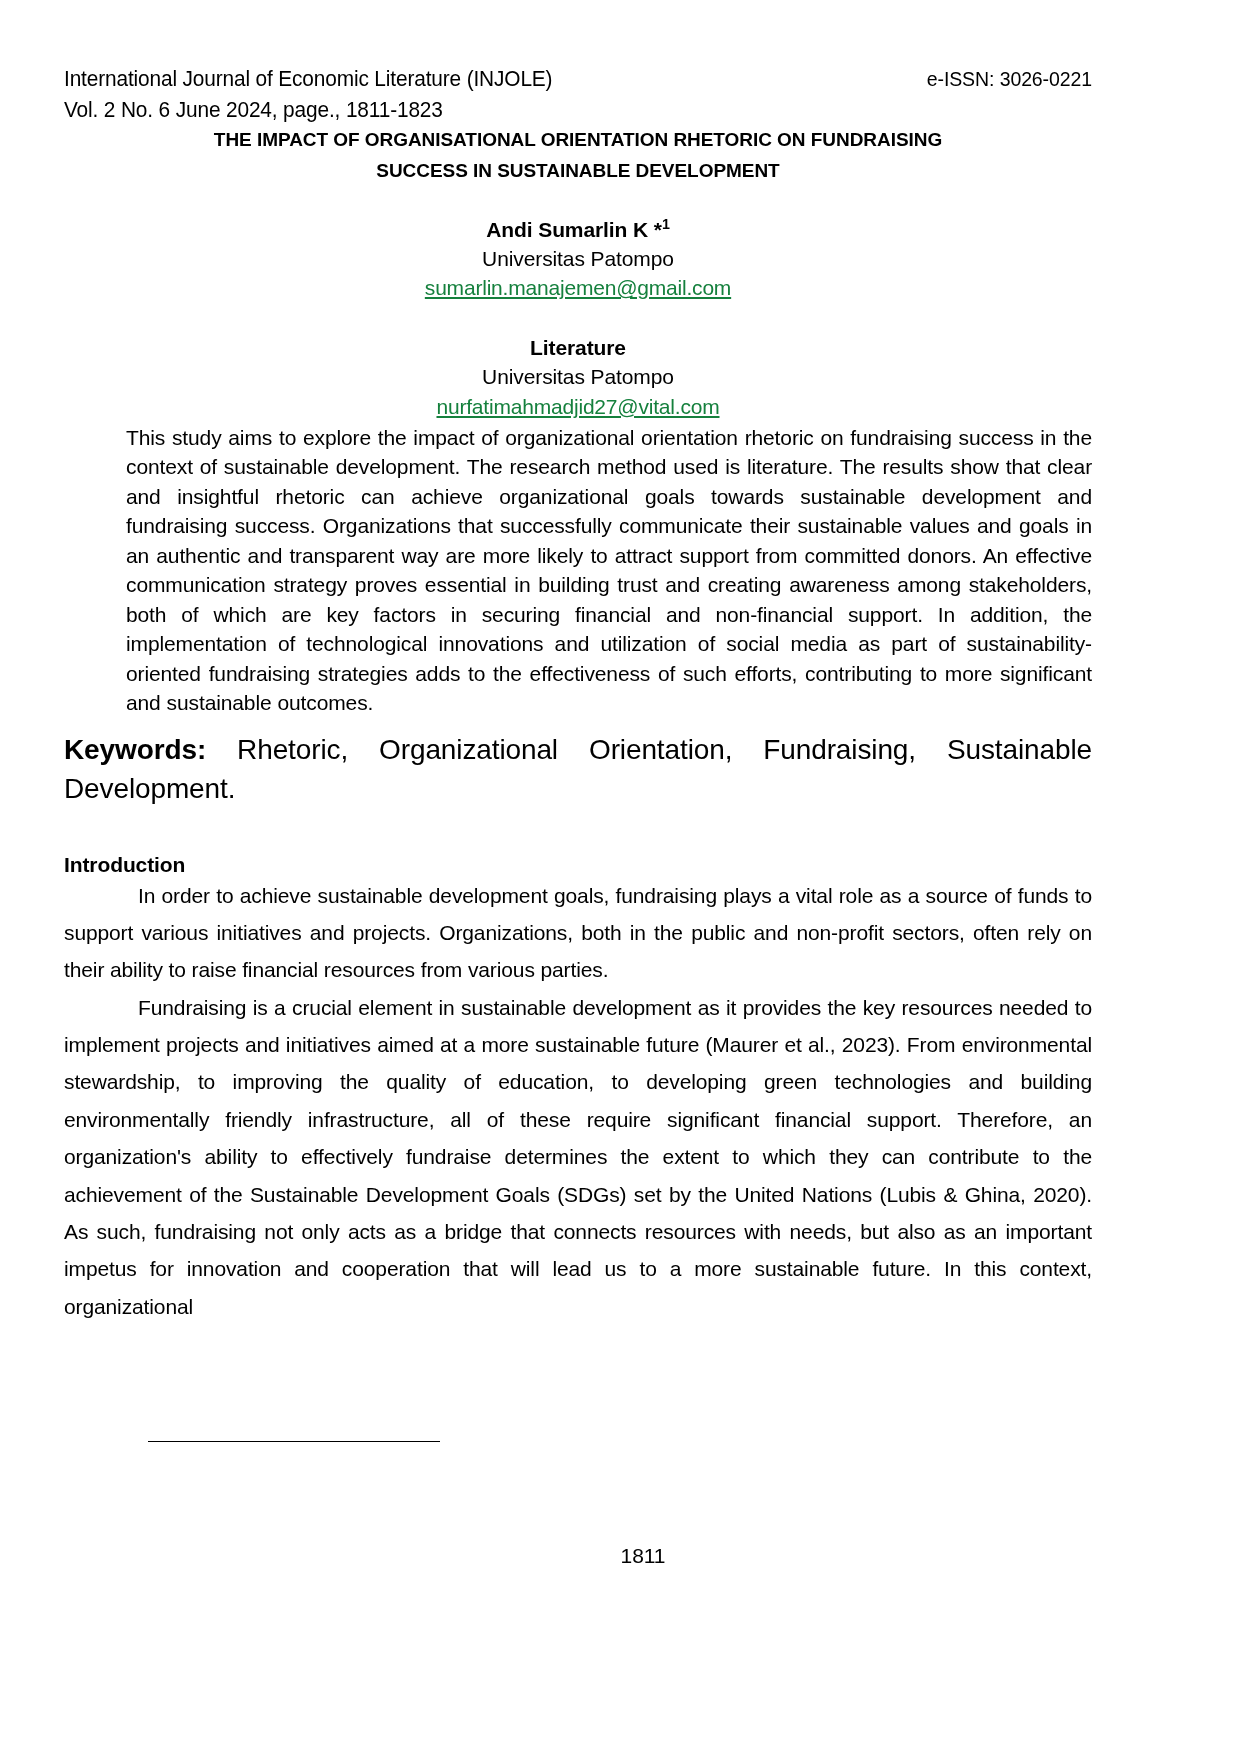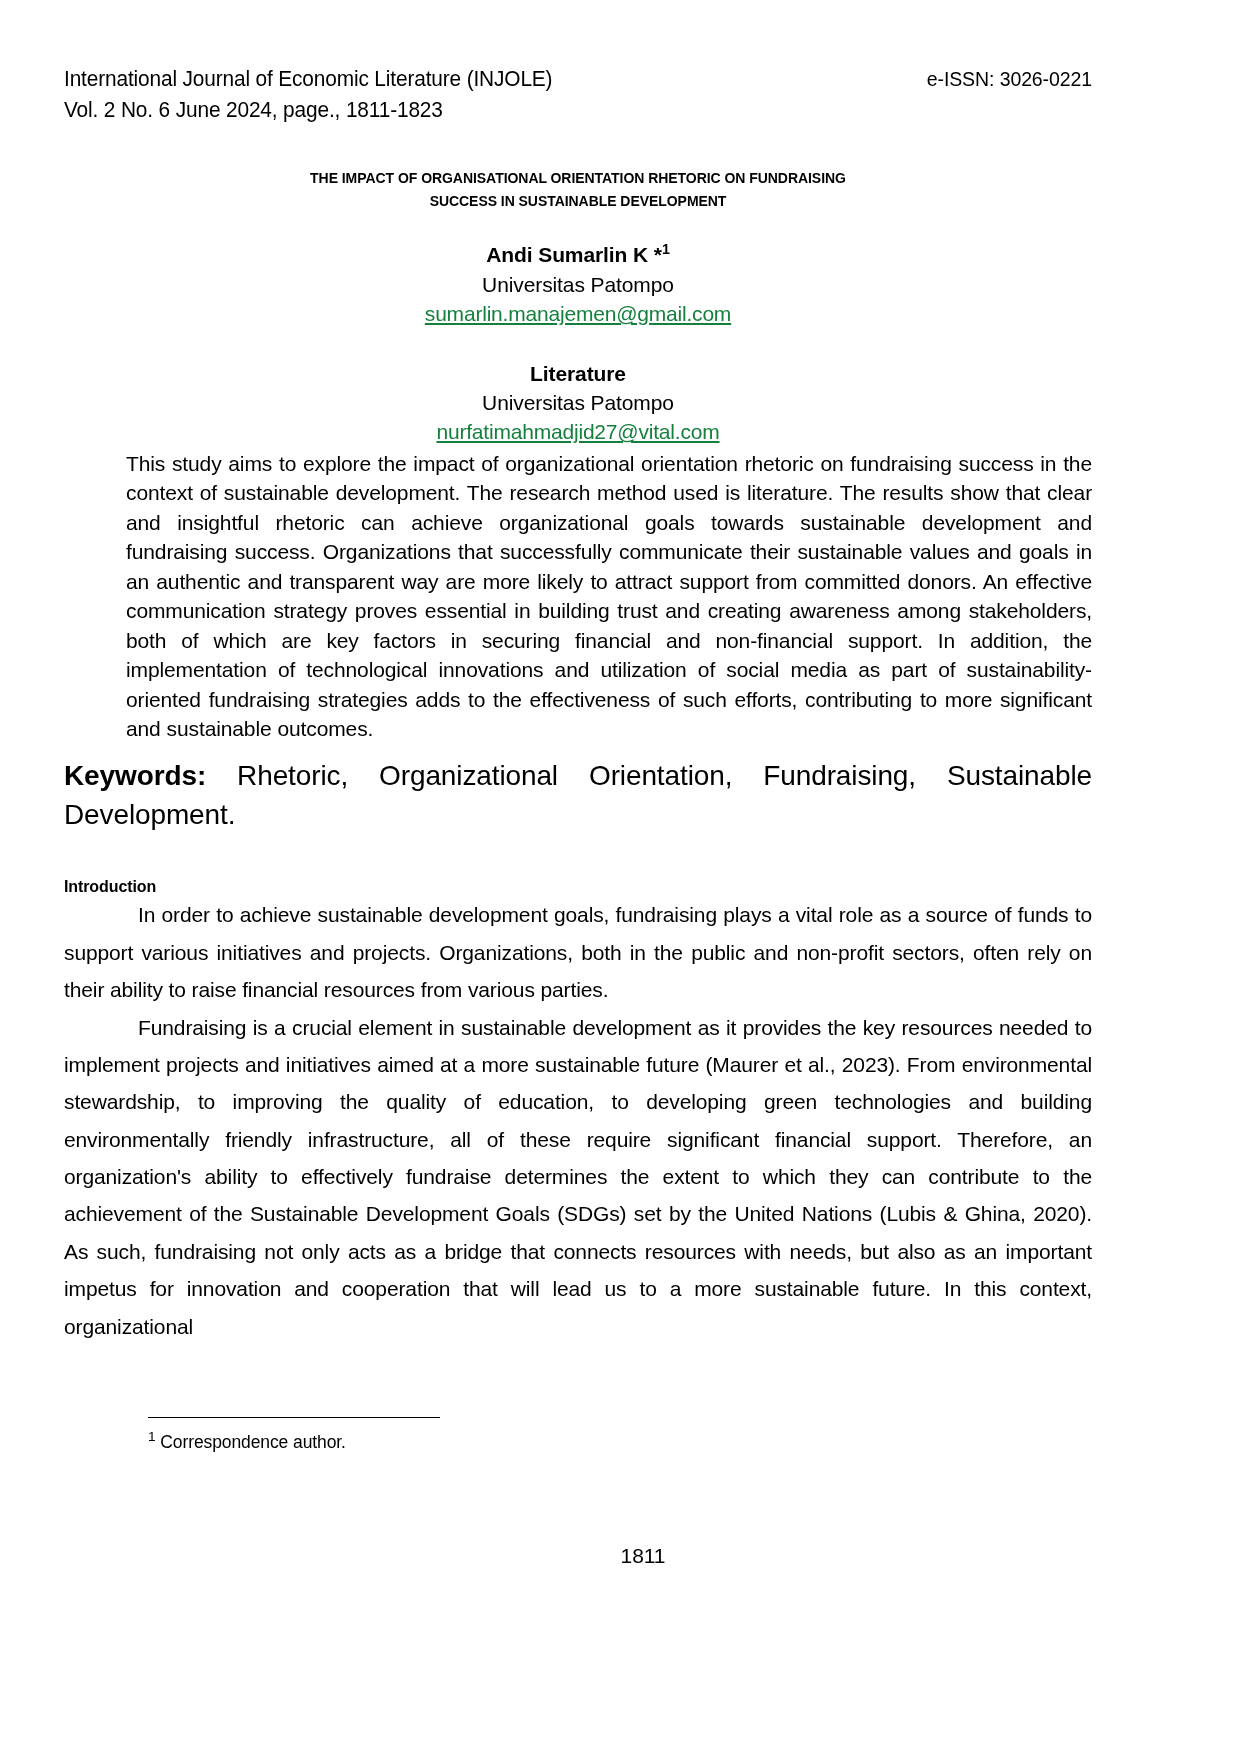--- a/index.html
+++ b/index.html
@@ -44,24 +44,23 @@
     font-size: 19.5px;
     line-height: 1.42;
     letter-spacing: -0.1px;
     white-space: nowrap;
     padding-top: 2px;
   }
   .masthead-line { display: block; }
 
   
   .title {
-    margin-top: 42px;
-    text-align: center;
-    font-weight: bold;
-    font-size: 14px;
+    text-align: center;
+    font-weight: bold;
+    font-size: 19px;
     line-height: 1.62;
     letter-spacing: -0.05px;
     padding: 0 34px;
   }
   .title-line { display: block; }
 
   
   .authors {
     margin-top: 28px;
     text-align: center;
@@ -120,21 +119,21 @@
     font-size: 28px;
     line-height: 1.405;
     letter-spacing: -0.12px;
   }
   .keywords b { font-weight: bold; }
 
   
   .section-heading {
     margin-top: 44px;
     font-weight: bold;
-    font-size: 16px;
+    font-size: 21px;
     letter-spacing: -0.1px;
   }
   .body-par {
     margin-top: 0;
     text-align: justify;
     text-justify: inter-word;
     font-size: 21px;
     line-height: 1.78;
     letter-spacing: -0.12px;
     text-indent: 74px;
@@ -219,16 +218,15 @@
   <div class="keywords"><b><span>Keywords</span><span>:</span></b><span> Rhetoric, Organizational Orientation, Fundraising, Sustainable Development.</span></div>
 
   <div class="section-heading">Introduction</div>
   <div class="body-par">In order to achieve sustainable development goals, fundraising plays a vital role as a source of funds to support various initiatives and projects. Organizations, both in the public and non-profit sectors, often rely on their ability to raise financial resources from various parties.</div>
   <div class="body-par">Fundraising is a crucial element in sustainable development as it provides the key resources needed to implement projects and initiatives aimed at a more sustainable future (Maurer et al., 2023). From environmental stewardship, to improving the quality of education, to developing green technologies and building environmentally friendly infrastructure, all of these require significant financial support. Therefore, an organization's ability to effectively fundraise determines the extent to which they can contribute to the achievement of the Sustainable Development Goals (SDGs) set by the United Nations (Lubis &amp; Ghina, 2020). As such, fundraising not only acts as a bridge that connects resources with needs, but also as an important impetus for innovation and cooperation that will lead us to a more sustainable future. In this context, organizational</div>
 
 </div>
 
 <div class="footnote">
   <div class="footnote-rule"></div>
-  <div class="footnote-text"><sup>1</sup><span> Correspondence author.</span></div>
 </div>
 
 <div class="folio">1811</div>
 
 </body></html>

